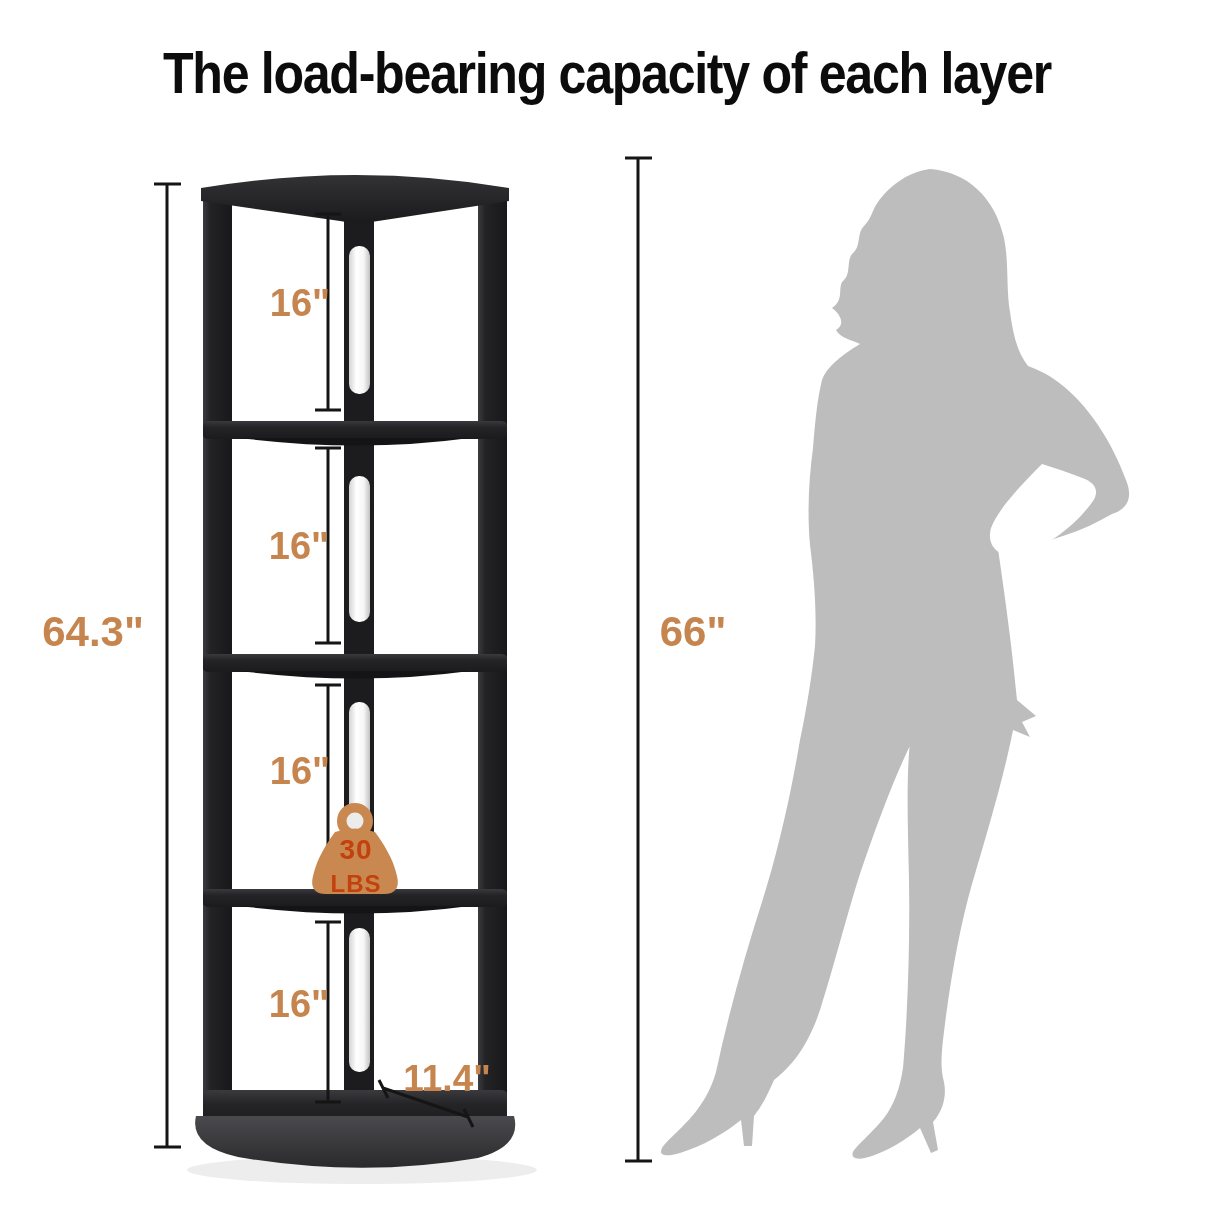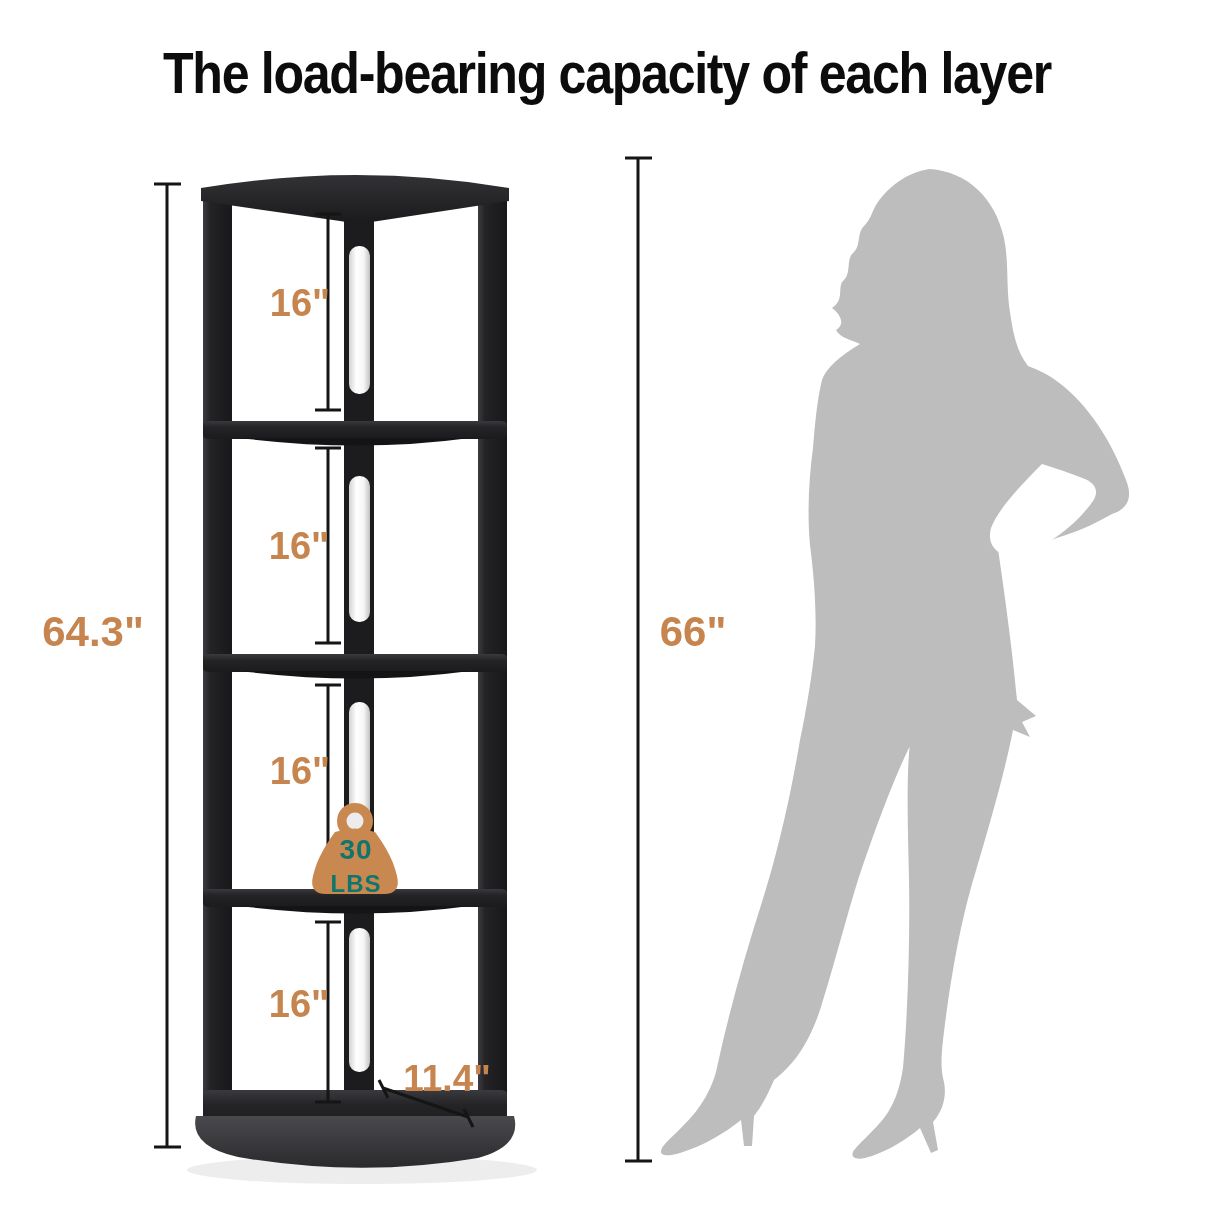--- a/index.html
+++ b/index.html
@@ -35,21 +35,21 @@
   .lbl-16.t1{left:300px;top:303px;}
   .lbl-16.t2{left:299px;top:546px;}
   .lbl-16.t3{left:300px;top:771px;}
   .lbl-16.t4{left:299px;top:1004px;}
   .lbl-depth{left:447px;top:1079px;font-size:37px;}
   .weight-text{
     position:absolute;
     left:356px;top:866px;
     transform:translate(-50%,-50%);
     display:flex;flex-direction:column;align-items:center;
-    color:#0f766e;font-weight:700;line-height:1;
+    color:#c2410c;font-weight:700;line-height:1;
     text-align:center;
   }
   .weight-text .val{font-size:28px;letter-spacing:1px;}
   .weight-text .unit{font-size:24px;margin-top:8px;letter-spacing:1px;}
 </style>
 </head>
 <body>
 
 <div class="canvas">
 

